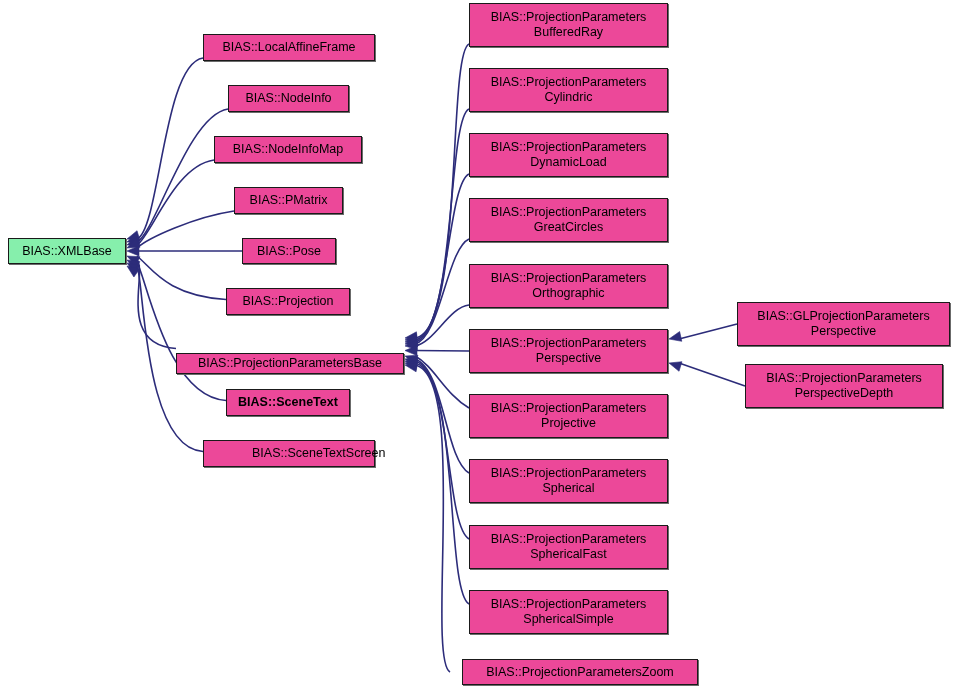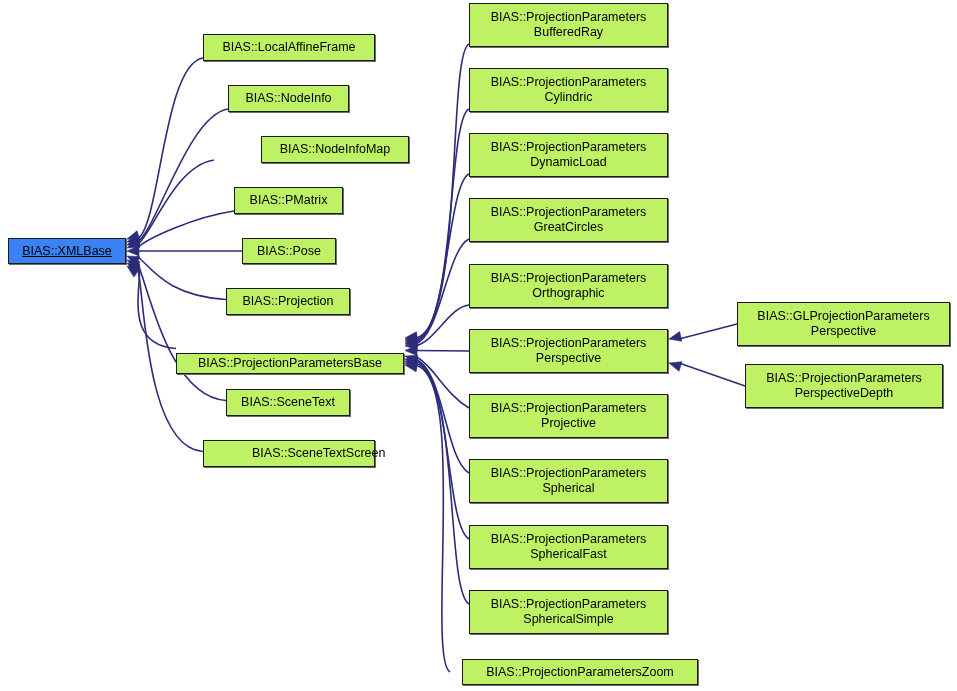--- a/index.html
+++ b/index.html
@@ -22,37 +22,36 @@
     position: absolute;
     left: 0;
     top: 0;
     width: 957px;
     height: 691px;
     pointer-events: none;
   }
   .node {
     position: absolute;
     box-sizing: border-box;
-    background: #bef264;
+    background: #ec4899;
     border: 1px solid #1a1a1a;
     box-shadow: 1px 1px 0 0 #6b6b6b;
     display: flex;
     align-items: center;
     justify-content: center;
     text-align: center;
     color: #000000;
     font-size: 12.5px;
     line-height: 15px;
     letter-spacing: 0px;
     white-space: pre-line;
     padding: 0 5px;
   }
   .node.root {
-    background: #3b82f6;
-    text-decoration: underline;
+    background: #86efac;
   }
   .node-label {
     display: block;
     width: 100%;
     white-space: pre-line;
   }
 </style>
 </head>
 <body>
 
@@ -100,26 +99,26 @@
       <polygon points="405,365 417.63546406257706,361.9430328880862 416.06778862057,371.81938817273084" fill="#2c2c7a" stroke="#2c2c7a" stroke-width="0.6"></polygon>
       <line x1="737" y1="324" x2="679" y2="339" stroke="#2c2c7a" stroke-width="1.6"></line>
       <polygon points="669,339 679.6412370020114,331.53246526174644 681.795333561123,341.29770299638574" fill="#2c2c7a" stroke="#2c2c7a" stroke-width="0.6"></polygon>
       <line x1="745" y1="386" x2="679" y2="363" stroke="#2c2c7a" stroke-width="1.6"></line>
       <polygon points="669,363 681.9338523295448,361.6902428020714 679.0372739110489,371.26154540231886" fill="#2c2c7a" stroke="#2c2c7a" stroke-width="0.6"></polygon>
     </svg>
   <div id="node-layer">
       <div class="node root" style="left: 8px; top: 238px; width: 118px; height: 26px;"><span class="node-label">BIAS::XMLBase</span></div>
       <div class="node" style="left: 203px; top: 34px; width: 172px; height: 27px;"><span class="node-label">BIAS::LocalAffineFrame</span></div>
       <div class="node" style="left: 228px; top: 85px; width: 121px; height: 27px;"><span class="node-label">BIAS::NodeInfo</span></div>
-      <div class="node" style="left: 214px; top: 136px; width: 148px; height: 27px; margin-left: 47px;"><span class="node-label">BIAS::NodeInfoMap</span></div>
+      <div class="node" style="left: 214px; top: 136px; width: 148px; height: 27px;"><span class="node-label">BIAS::NodeInfoMap</span></div>
       <div class="node" style="left: 234px; top: 187px; width: 109px; height: 27px;"><span class="node-label">BIAS::PMatrix</span></div>
       <div class="node" style="left: 242px; top: 238px; width: 94px; height: 26px;"><span class="node-label">BIAS::Pose</span></div>
       <div class="node" style="left: 226px; top: 288px; width: 124px; height: 27px;"><span class="node-label">BIAS::Projection</span></div>
       <div class="node" style="left: 176px; top: 353px; width: 228px; height: 21px; text-align: center;"><span class="node-label">BIAS::ProjectionParametersBase</span></div>
-      <div class="node" style="left: 226px; top: 389px; width: 124px; height: 27px;"><span class="node-label">BIAS::SceneText</span></div>
+      <div class="node" style="left: 226px; top: 389px; width: 124px; height: 27px; font-weight: bold;"><span class="node-label">BIAS::SceneText</span></div>
       <div class="node" style="left: 203px; top: 440px; width: 172px; height: 27px; padding-left: 48px;"><span class="node-label">BIAS::SceneTextScreen</span></div>
       <div class="node" style="left: 469px; top: 3px; width: 199px; height: 44px;"><span class="node-label">BIAS::ProjectionParameters
 BufferedRay</span></div>
       <div class="node" style="left: 469px; top: 68px; width: 199px; height: 44px;"><span class="node-label">BIAS::ProjectionParameters
 Cylindric</span></div>
       <div class="node" style="left: 469px; top: 133px; width: 199px; height: 44px;"><span class="node-label">BIAS::ProjectionParameters
 DynamicLoad</span></div>
       <div class="node" style="left: 469px; top: 198px; width: 199px; height: 44px;"><span class="node-label">BIAS::ProjectionParameters
 GreatCircles</span></div>
       <div class="node" style="left: 469px; top: 264px; width: 199px; height: 44px;"><span class="node-label">BIAS::ProjectionParameters

